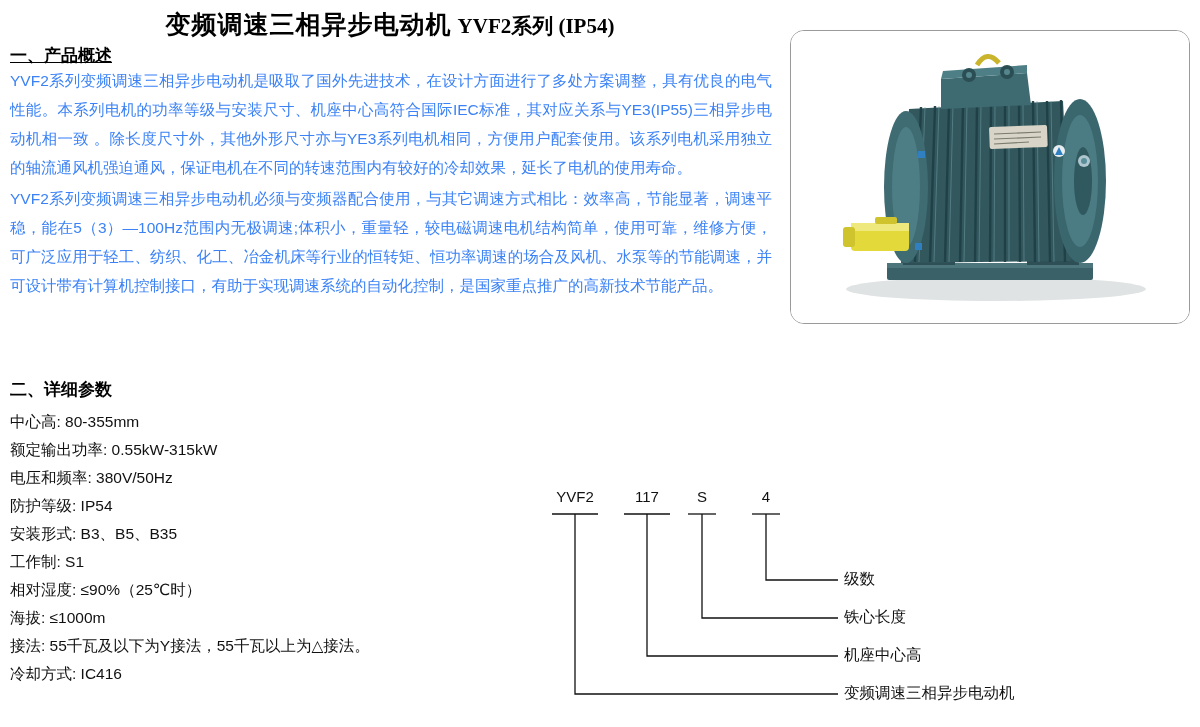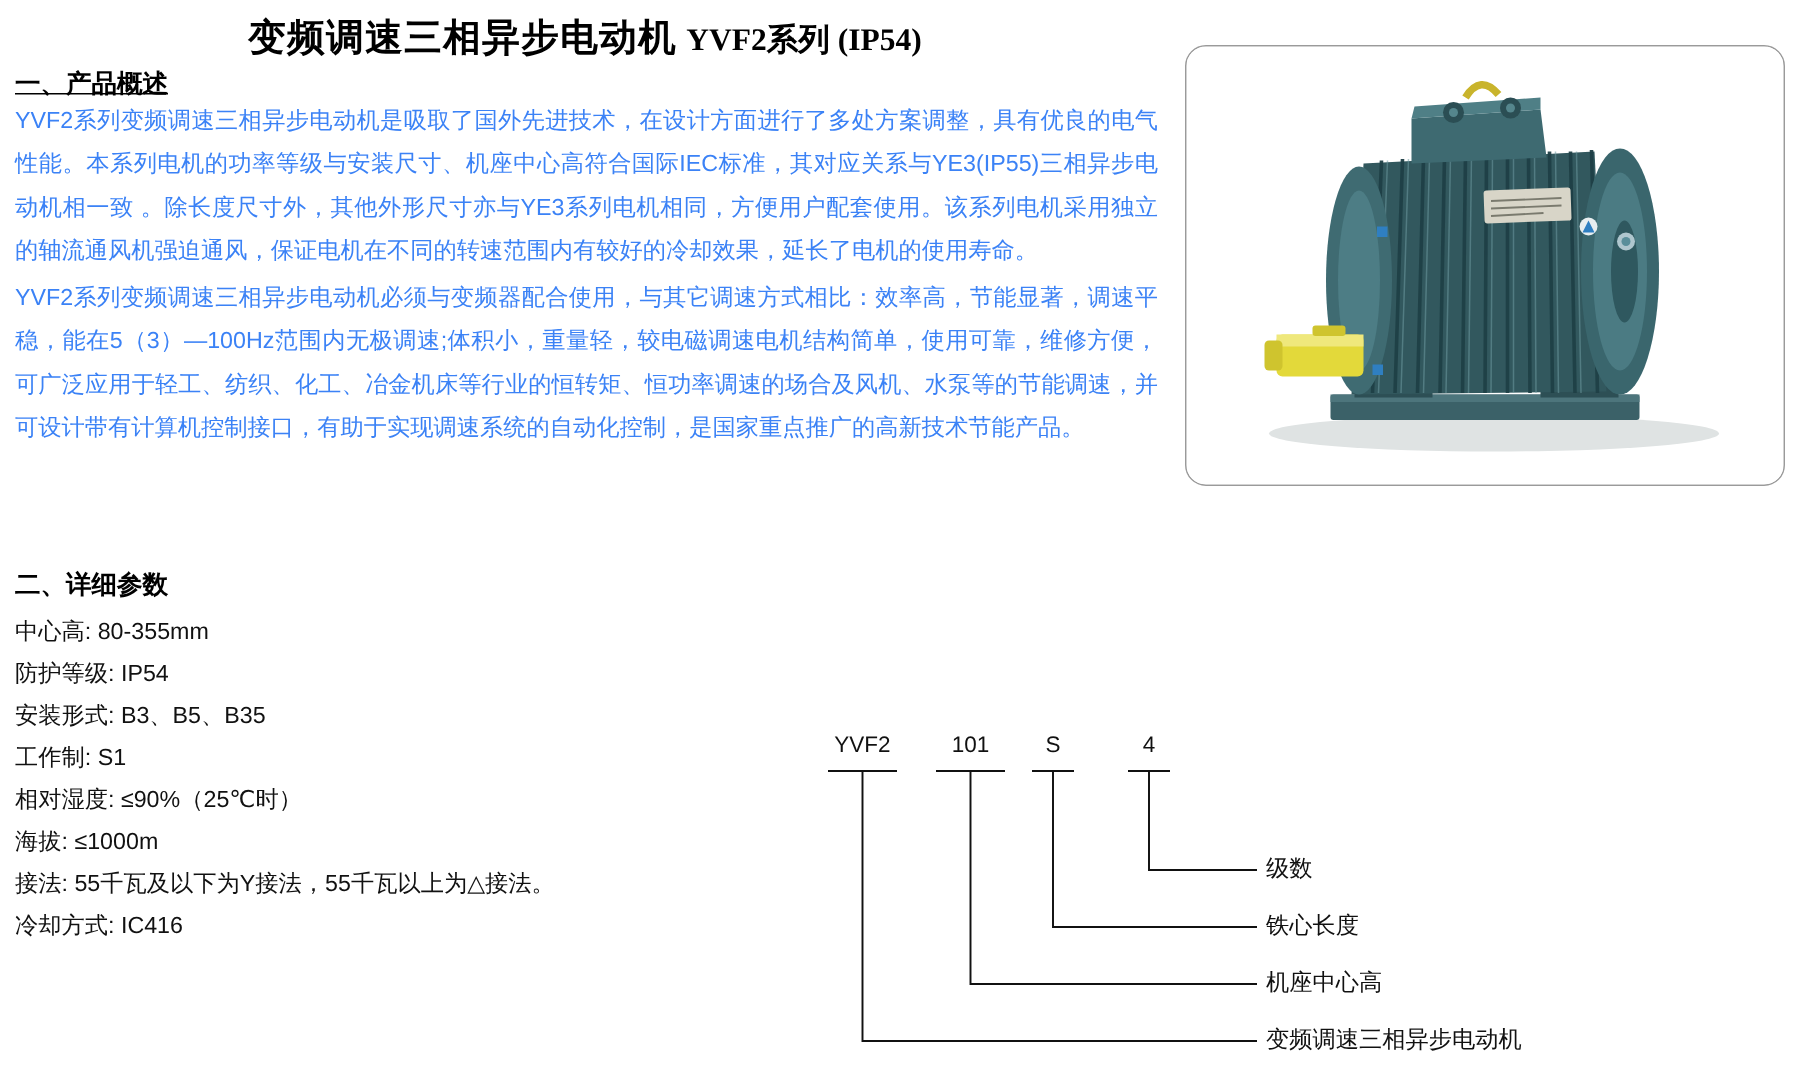--- a/index.html
+++ b/index.html
@@ -220,20 +220,22 @@
     <rect x="124" y="212" width="7" height="7" fill="#2f7fc1"></rect>
     <circle cx="268" cy="120" r="6" fill="#e8eef0"></circle>
     <path d="M268 116 l4 8 h-8 z" fill="#2f7fc1"></path>
   </svg>
 </div>
 
 <div id="sec2-heading" class="section-heading">二、详细参数</div>
 
 <div id="spec-list">
   <div class="spec-row">中心高: 80-355mm</div>
+  <div class="spec-row">额定输出功率: 0.55kW-315kW</div>
+  <div class="spec-row">电压和频率: 380V/50Hz</div>
   <div class="spec-row">防护等级: IP54</div>
   <div class="spec-row">安装形式: B3、B5、B35</div>
   <div class="spec-row">工作制: S1</div>
   <div class="spec-row">相对湿度: ≤90%（25℃时）</div>
   <div class="spec-row">海拔: ≤1000m</div>
   <div class="spec-row">接法: 55千瓦及以下为Y接法，55千瓦以上为△接法。</div>
   <div class="spec-row">冷却方式: IC416</div>
 </div>
 
 <div id="model-code">
@@ -249,21 +251,21 @@
 
       <path d="M182 26 L182 130 L318 130"></path>
 
       <path d="M127 26 L127 168 L318 168"></path>
 
       <path d="M55 26 L55 206 L318 206"></path>
     </g>
   </svg>
 
   <div class="code-seg" style="left:32px; top:0px; width:46px;">YVF2</div>
-  <div class="code-seg" style="left:104px; top:0px; width:46px;">101</div>
+  <div class="code-seg" style="left:104px; top:0px; width:46px;">117</div>
   <div class="code-seg" style="left:168px; top:0px; width:28px;">S</div>
   <div class="code-seg" style="left:232px; top:0px; width:28px;">4</div>
 
   <div class="code-label" style="left:324px; top:81px;">级数</div>
   <div class="code-label" style="left:324px; top:119px;">铁心长度</div>
   <div class="code-label" style="left:324px; top:157px;">机座中心高</div>
   <div class="code-label" style="left:324px; top:195px;">变频调速三相异步电动机</div>
 </div>
 
 </body></html>

